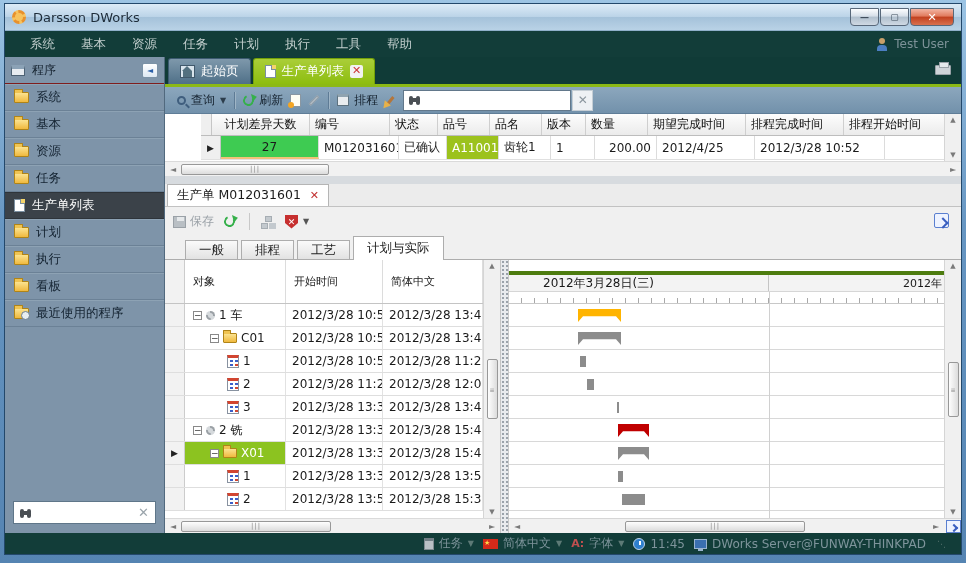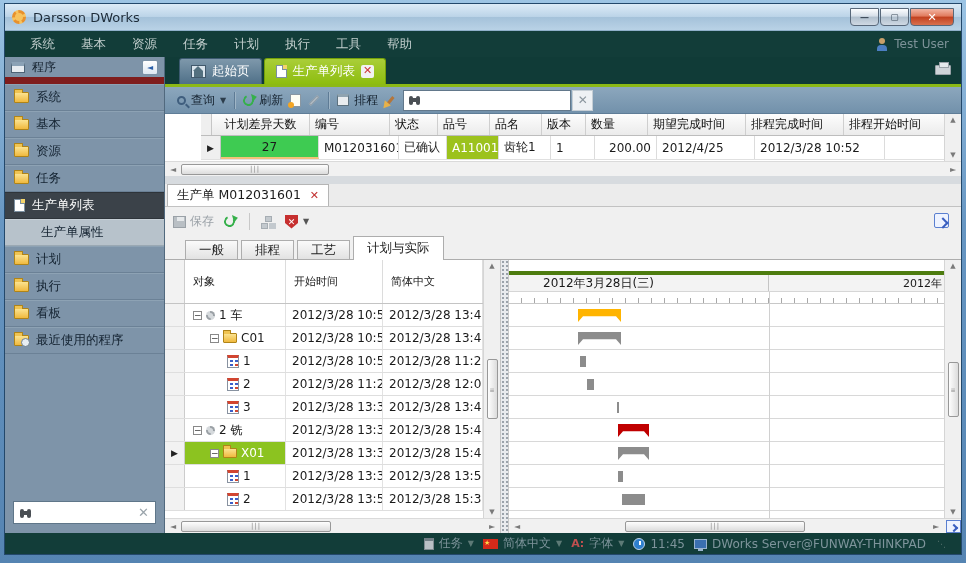--- a/index.html
+++ b/index.html
@@ -22,42 +22,42 @@
   .user { margin-left:auto; display:flex; align-items:center; gap:6px; color:#7d9298; }
   .icon-person { width:12px; height:13px; position:relative; }
   .icon-person::before { content:''; position:absolute; top:0; left:3px; width:6px; height:6px; border-radius:50%; background:#c9a06a; }
   .icon-person::after { content:''; position:absolute; bottom:0; left:1px; width:10px; height:6px; border-radius:4px 4px 0 0; background:#4b7ec2; }
 
   
   .main { flex:1; display:flex; min-height:0; }
 
   
   .sidebar { width:160px; flex:0 0 160px; background:#7e94a9; display:flex; flex-direction:column; border-right:1px solid #51697e; }
-  .sb-header { height:27px; flex:0 0 27px; display:flex; align-items:center; padding:0 6px; color:#13202d; border-bottom:7px solid #7f1d1d; }
+  .sb-header { height:27px; flex:0 0 27px; display:flex; align-items:center; padding:0 6px; color:#13202d; border-bottom:1px solid #7f1d1d; }
   .icon-app { width:14px; height:11px; background:#e7ecf1; border:1px solid #4d6275; border-top:4px solid #8ba2b6; margin-right:7px; }
   .sb-collapse { margin-left:auto; width:16px; height:15px; background:linear-gradient(#ffffff,#dde8f2); border:1px solid #7b92a6; border-radius:2px; color:#2a5fa8; font-size:8px; display:flex; align-items:center; justify-content:center; }
   .sb-item { height:27px; flex:0 0 27px; display:flex; align-items:center; padding-left:9px; gap:7px; color:#132230; border-top:1px solid #8da2b4; border-bottom:1px solid #6b8196; font-size:12.5px; cursor:default; }
   .sb-item.selected { background:#3b4249; color:#fff; border-top-color:#2e343a; border-bottom-color:#2e343a; }
   .sb-item.sub { background:#b7c2cb; padding-left:36px; border-top-color:#c6cfd6; border-bottom-color:#9aa8b3; }
   .icon-folder { width:15px; height:11px; background:linear-gradient(#fbe390,#f0b93e); border:1px solid #b08418; border-radius:1px; position:relative; flex:0 0 15px; }
   .icon-folder::before { content:''; position:absolute; top:-4px; left:-1px; width:7px; height:3px; background:#f0c452; border:1px solid #b08418; border-bottom:none; border-radius:1px 1px 0 0; }
   .icon-clockdot::after { content:''; position:absolute; right:-2px; bottom:-2px; width:7px; height:7px; border-radius:50%; background:#e8eef2; border:1px solid #6b7f92; }
   .icon-doc { width:11px; height:13px; background:#fff; border:1px solid #7b8fa0; position:relative; flex:0 0 11px; }
   .icon-doc::before { content:''; position:absolute; top:-1px; right:-1px; width:4px; height:4px; background:#f4d46a; border-left:1px solid #7b8fa0; border-bottom:1px solid #7b8fa0; }
   .sb-fill { flex:1; }
   .sb-search { margin:7px 8px 9px 8px; height:23px; background:#fff; border:1px solid #5f7689; display:flex; align-items:center; padding:0 6px; }
   .icon-binoc { width:13px; height:10px; position:relative; }
   .icon-binoc::before { content:''; position:absolute; left:0; top:1px; width:4px; height:9px; background:#4a4f54; border-radius:2px; box-shadow:7px 0 0 #4a4f54; }
   .icon-binoc::after { content:''; position:absolute; left:3px; top:3px; width:5px; height:4px; background:#4a4f54; }
   .x-gray { margin-left:auto; color:#9aa4ab; font-weight:bold; font-size:13px; }
 
   
   .content { flex:1; display:flex; flex-direction:column; min-width:0; }
 
-  .tabstrip { height:30px; flex:0 0 30px; background:#103b37; display:flex; align-items:flex-end; padding-left:14px; border-bottom:3px solid #8cb916; position:relative; }
+  .tabstrip { height:30px; flex:0 0 30px; background:#103b37; display:flex; align-items:flex-end; padding-left:3px; border-bottom:3px solid #8cb916; position:relative; }
   .tab { height:26px; display:flex; align-items:center; gap:6px; padding:0 11px; margin-right:2px; border-radius:3px 3px 0 0; color:#fff; font-size:12.5px; }
   .tab.home { background:linear-gradient(#7e98ab,#4f7088); border:1px solid #3c5a70; border-bottom:none; }
   .tab.active { background:linear-gradient(#aace38,#8dbd10); border:1px solid #74a008; border-bottom:none; }
   .icon-home { width:15px; height:13px; background:#d9e4ec; border:1px solid #41596c; position:relative; }
   .icon-home::before { content:''; position:absolute; left:2px; top:5px; width:9px; height:6px; background:#53707f; }
   .icon-home::after { content:''; position:absolute; left:1px; top:0px; width:0; height:0; border-left:5.5px solid transparent; border-right:5.5px solid transparent; border-bottom:5px solid #53707f; }
   .tab-close { color:#c33; background:#f2f2f2; border-radius:2px; width:13px; height:13px; line-height:12px; text-align:center; font-weight:bold; font-size:11px; }
   .icon-printer { position:absolute; right:10px; top:8px; width:16px; height:10px; background:#cfd4d8; border:1px solid #9aa2a8; border-radius:1px; }
   .icon-printer::before { content:''; position:absolute; left:3px; top:-4px; width:8px; height:4px; background:#e6eaec; border:1px solid #9aa2a8; }
 
@@ -221,23 +221,20 @@
               <span class="icon-folder"></span>
               <span>资源</span>
             </div>
             <div class="sb-item">
               <span class="icon-folder"></span>
               <span>任务</span>
             </div>
             <div class="sb-item selected">
               <span class="icon-doc"></span>
               <span>生产单列表</span>
-            </div>
-            <div class="sb-item sub">
-              <span>生产单属性</span>
             </div>
             <div class="sb-item">
               <span class="icon-folder"></span>
               <span>计划</span>
             </div>
             <div class="sb-item">
               <span class="icon-folder"></span>
               <span>执行</span>
             </div>
             <div class="sb-item">

